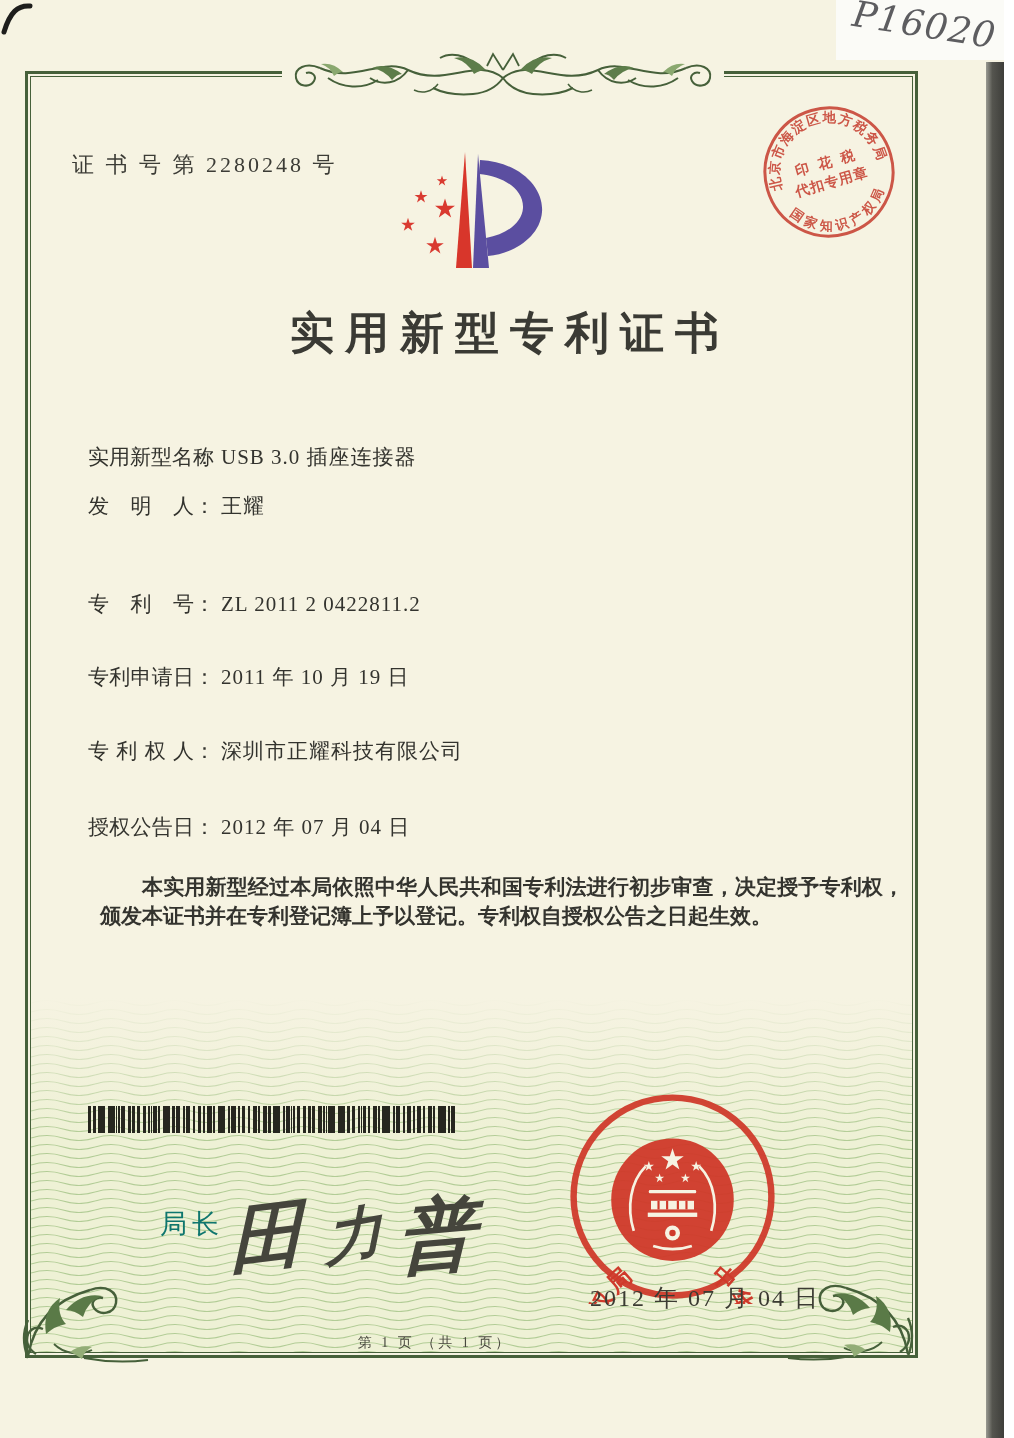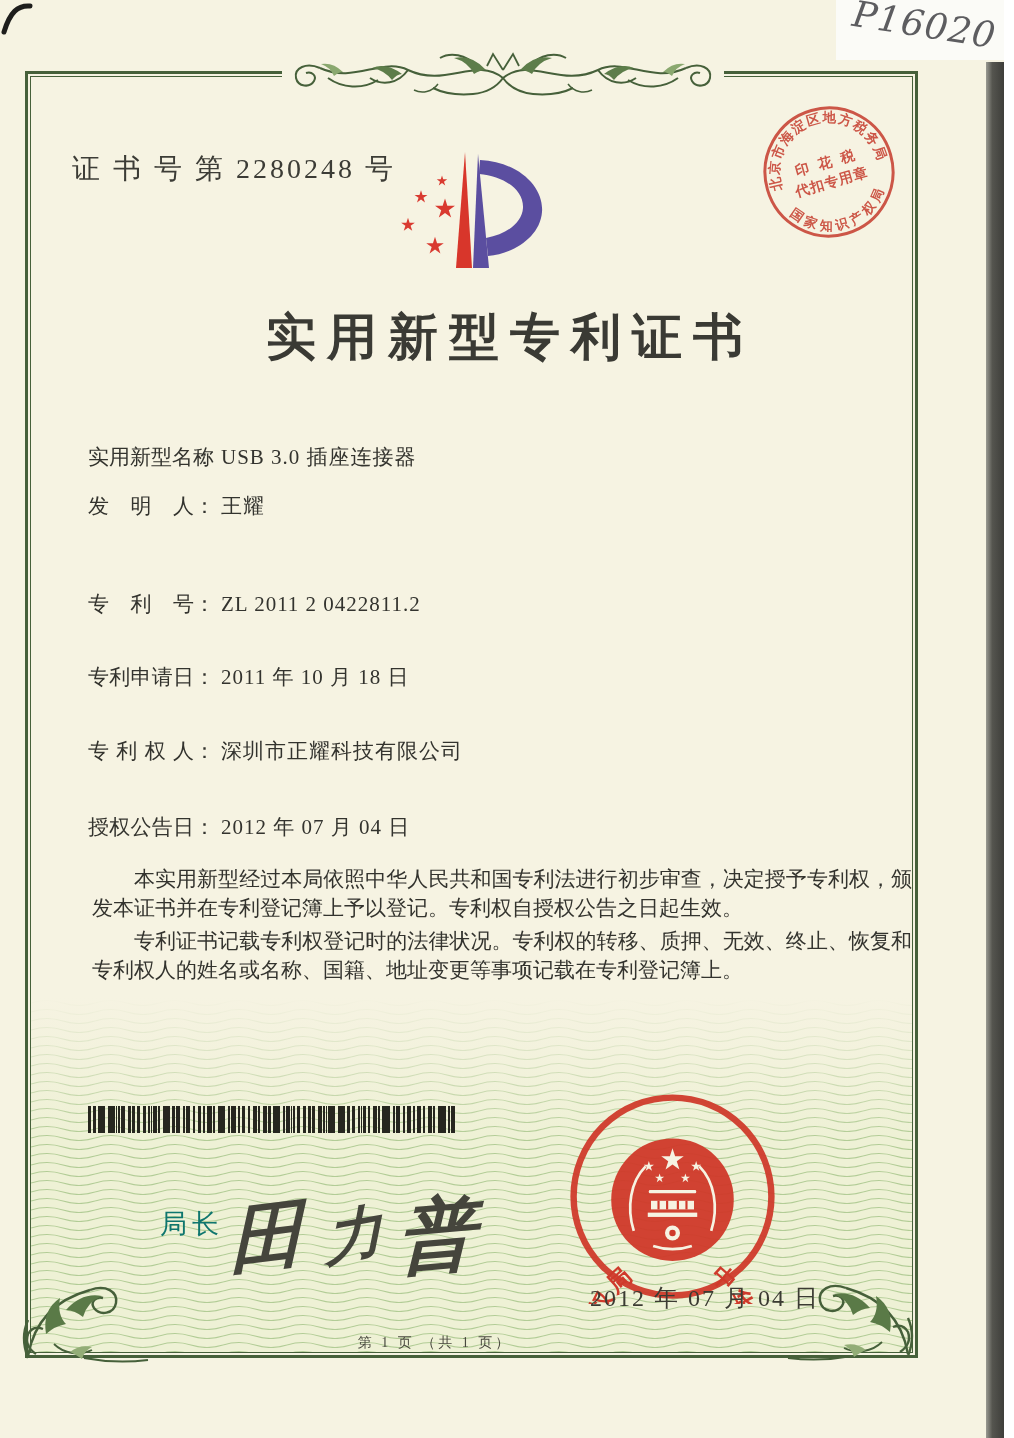--- a/index.html
+++ b/index.html
@@ -13,31 +13,31 @@
   .edge-shadow{position:absolute;top:62px;bottom:0;left:986px;width:18px;
     background:linear-gradient(90deg,#9a9a92 0%,#55554f 35%,#3e3e3a 100%);}
   .edge-white{position:absolute;top:0;bottom:0;left:1004px;width:10px;background:#ffffff;}
   .frame{position:absolute;left:25px;top:71px;width:887px;height:1281px;border:3px solid #46603a;}
   .frame::after{content:"";position:absolute;inset:2px;border:1px solid #46603a;}
   .guilloche{position:absolute;left:31px;top:997px;width:881px;height:355px;}
   .guilloche-fade{position:absolute;left:31px;top:997px;width:881px;height:140px;
     background:linear-gradient(#f6f3e2 0%,rgba(246,243,226,0) 100%);}
   .note{position:absolute;left:852px;top:4px;font-size:36px;color:#5d5d60;
     font-style:italic;transform:rotate(9deg);font-family:"DejaVu Serif",serif;letter-spacing:1px;}
-  .certno{position:absolute;left:72px;top:150px;font-size:28px;color:#3c3c36;letter-spacing:3px;}
+  .certno{position:absolute;left:72px;top:150px;font-size:22px;color:#3c3c36;letter-spacing:3px;}
   .logo{position:absolute;left:388px;top:148px;}
   .title{position:absolute;left:240px;top:304px;width:540px;text-align:center;
-    font-size:50px;font-weight:bold;letter-spacing:11px;color:#3a3a34;white-space:nowrap;}
+    font-size:44px;font-weight:bold;letter-spacing:11px;color:#3a3a34;white-space:nowrap;}
   .field{position:absolute;left:88px;font-size:21px;color:#33332e;white-space:nowrap;}
   .flabel{display:inline-block;width:106px;text-align:justify;text-align-last:justify;vertical-align:bottom;}
   .fcolon{display:inline-block;}
   .fvalue{display:inline-block;padding-left:6px;letter-spacing:1px;font-family:Liberation Serif, serif;}
   .paragraphs{position:absolute;left:88px;top:861px;width:828px;font-size:21px;
     line-height:29px;text-align:justify;color:#33332e;}
-  .paragraphs p{margin:4px;text-indent:2em;}
+  .paragraphs p{margin:12px;text-indent:2em;font-weight:bold;}
   .barcode{position:absolute;left:88px;top:1106px;width:368px;height:27px;
     background:
       repeating-linear-gradient(90deg,#26261f 0 2px,rgba(0,0,0,0) 2px 5px),
       repeating-linear-gradient(90deg,#26261f 0 3px,rgba(0,0,0,0) 3px 11px),
       repeating-linear-gradient(90deg,#26261f 0 1px,rgba(0,0,0,0) 1px 7px);}
   .director{position:absolute;left:160px;top:1206px;font-size:27px;color:#0f766e;letter-spacing:5px;}
   .signature{position:absolute;left:210px;top:1150px;}
   .seal{position:absolute;left:565px;top:1089px;}
   .seal-date{position:absolute;left:590px;top:1282px;font-size:24px;color:#3b3b33;letter-spacing:2px;white-space:nowrap;}
   .footer{position:absolute;left:205px;top:1334px;width:460px;text-align:center;
@@ -145,32 +145,31 @@
 <div class="field" style="top:443px">
   <span class="flabel">实用新型名称</span><span class="fcolon">：</span><span class="fvalue">USB 3.0 插座连接器</span>
 </div>
 <div class="field" style="top:492px">
   <span class="flabel">发明人</span><span class="fcolon">：</span><span class="fvalue">王耀</span>
 </div>
 <div class="field" style="top:590px">
   <span class="flabel">专利号</span><span class="fcolon">：</span><span class="fvalue">ZL 2011 2 0422811.2</span>
 </div>
 <div class="field" style="top:663px">
-  <span class="flabel">专利申请日</span><span class="fcolon">：</span><span class="fvalue">2011 年 10 月 18 日</span>
+  <span class="flabel">专利申请日</span><span class="fcolon">：</span><span class="fvalue">2011 年 10 月 19 日</span>
 </div>
 <div class="field" style="top:737px">
   <span class="flabel">专利权人</span><span class="fcolon">：</span><span class="fvalue">深圳市正耀科技有限公司</span>
 </div>
 <div class="field" style="top:813px">
   <span class="flabel">授权公告日</span><span class="fcolon">：</span><span class="fvalue">2012 年 07 月 04 日</span>
 </div>
 
 <div class="paragraphs">
   <p>本实用新型经过本局依照中华人民共和国专利法进行初步审查，决定授予专利权，颁发本证书并在专利登记簿上予以登记。专利权自授权公告之日起生效。</p>
-  <p>专利证书记载专利权登记时的法律状况。专利权的转移、质押、无效、终止、恢复和专利权人的姓名或名称、国籍、地址变更等事项记载在专利登记簿上。</p>
 </div>
 
 <div class="barcode"></div>
 
 <div class="director">局长</div>
 <svg class="signature" width="280" height="150" viewBox="0 0 280 150">
   <g fill="#45453c" font-style="italic" font-weight="bold">
     <text x="30" y="112" font-size="74" transform="rotate(-7 60 100) skewX(-6)">田</text>
     <text x="128" y="104" font-size="58" transform="rotate(-10 150 95) skewX(-8)">力</text>
     <text x="196" y="112" font-size="78" transform="rotate(-5 230 100) skewX(-5)">普</text>

